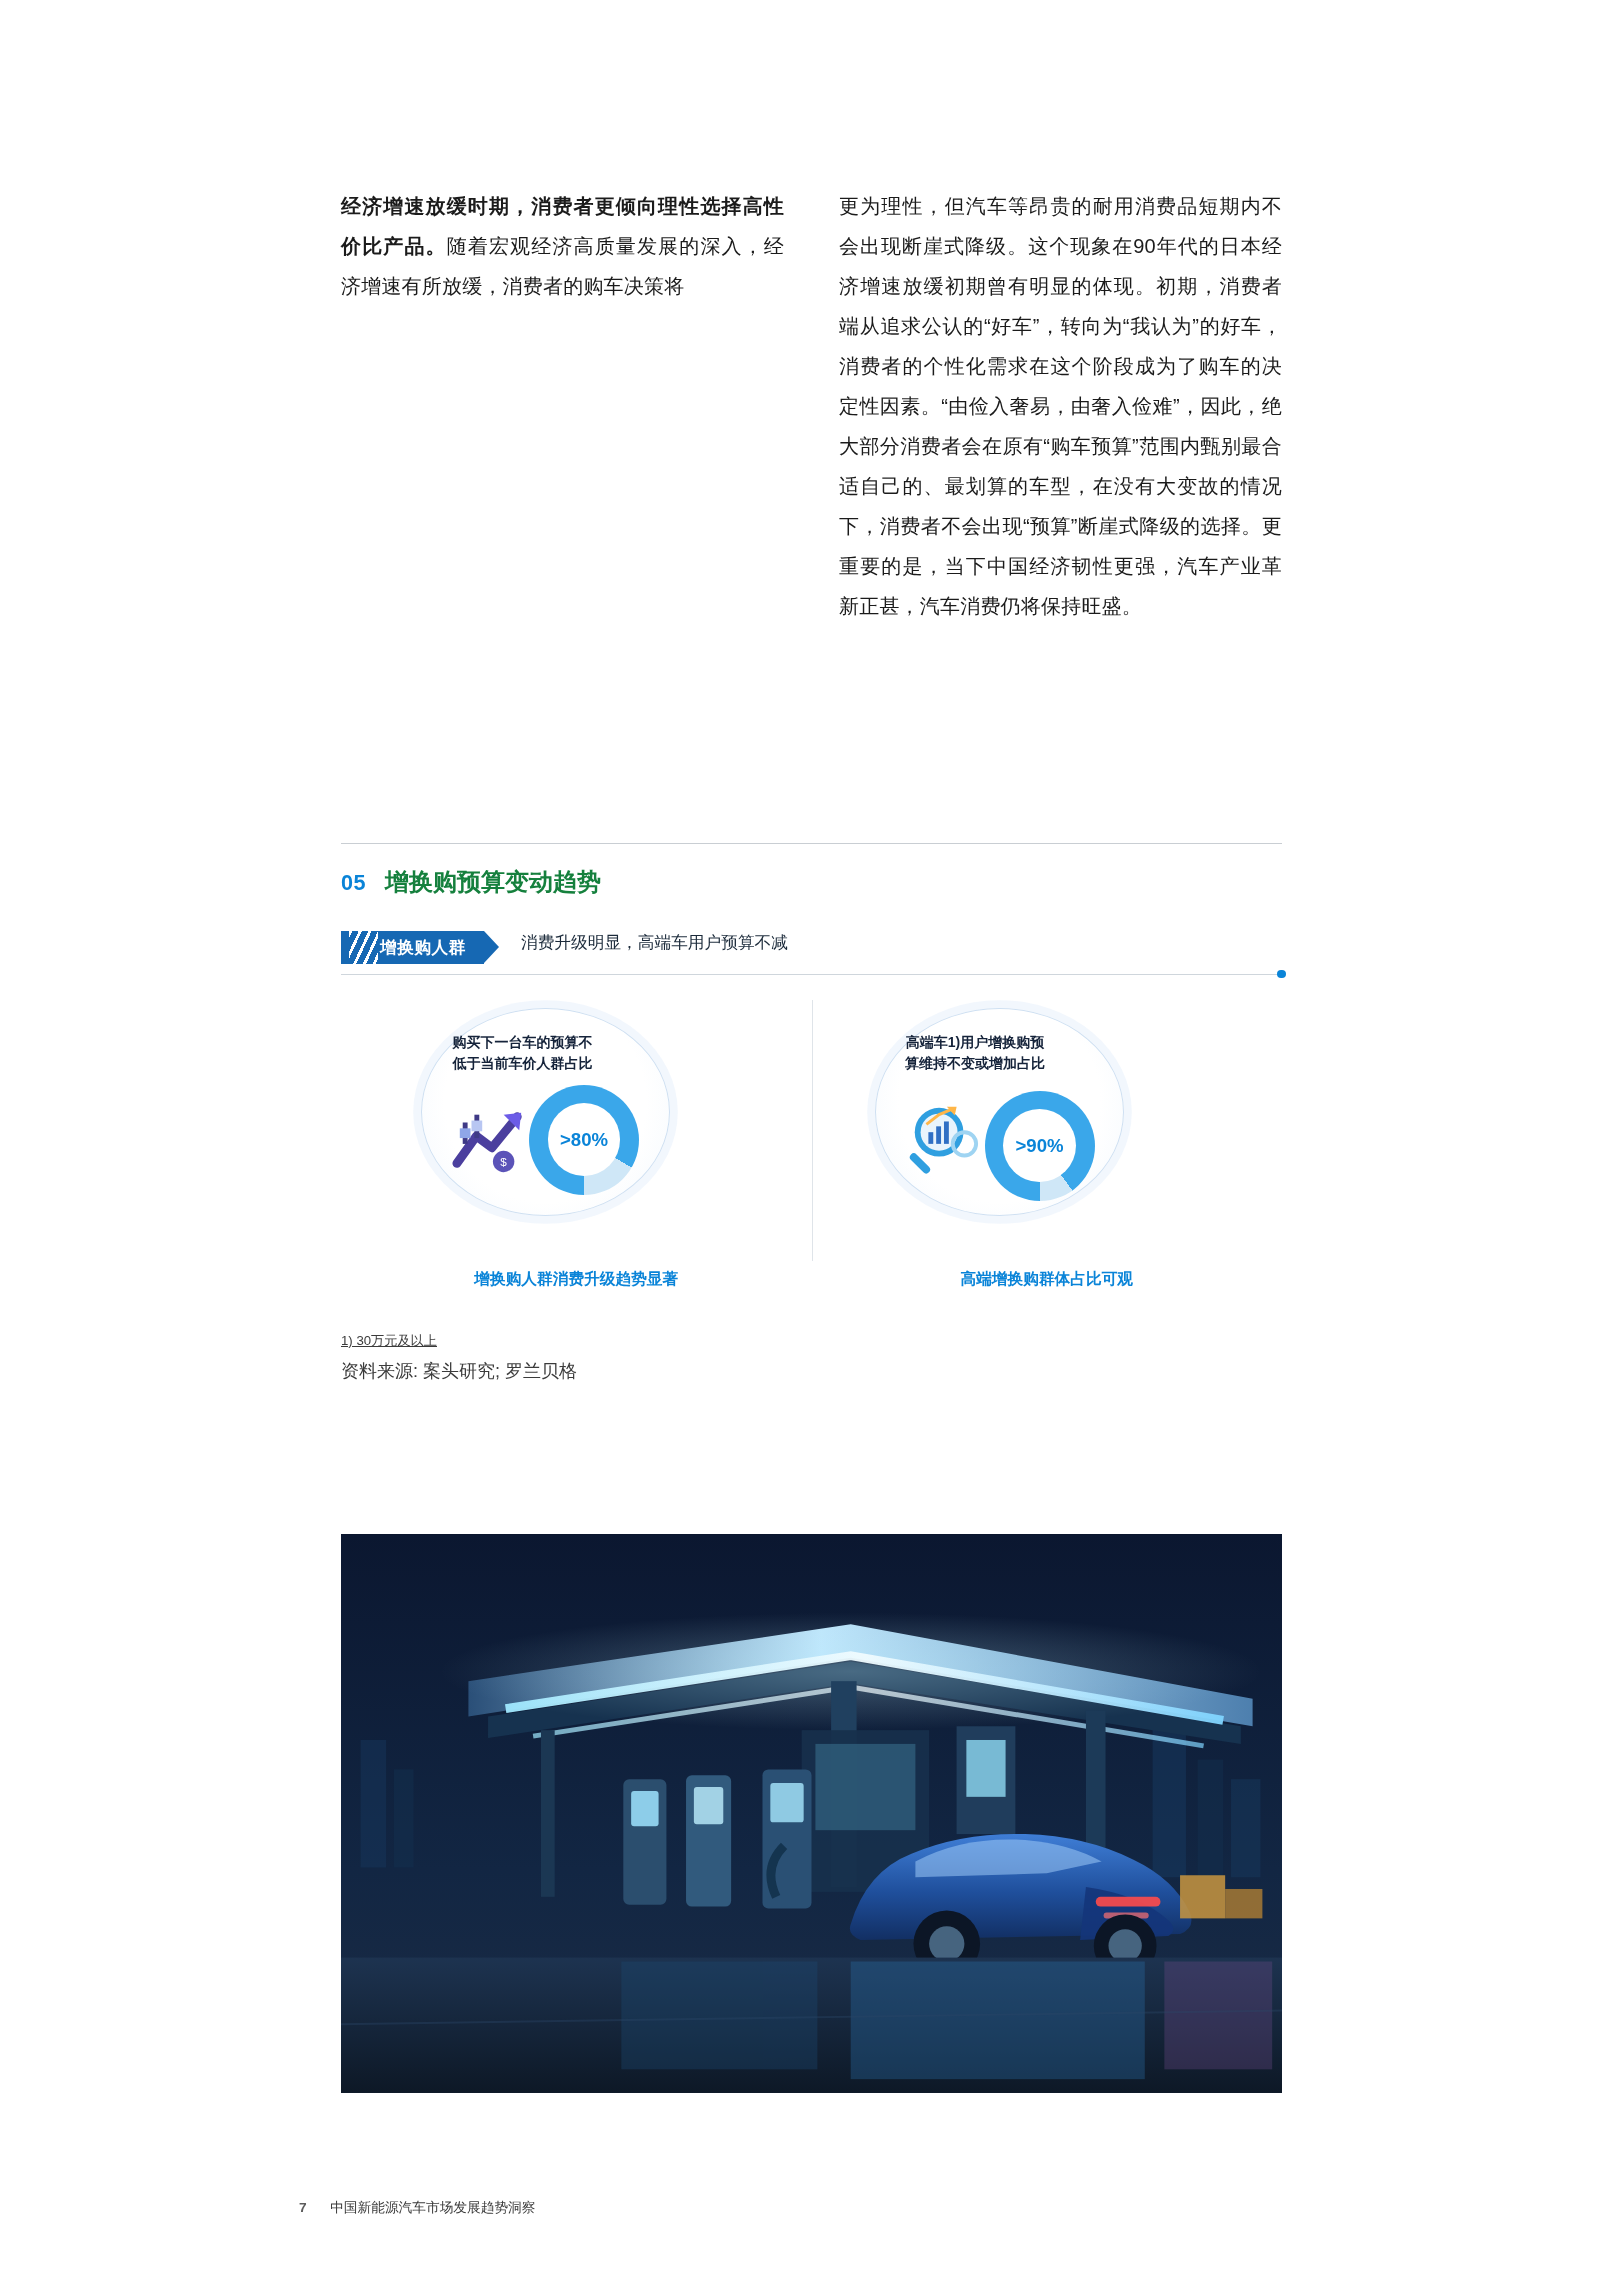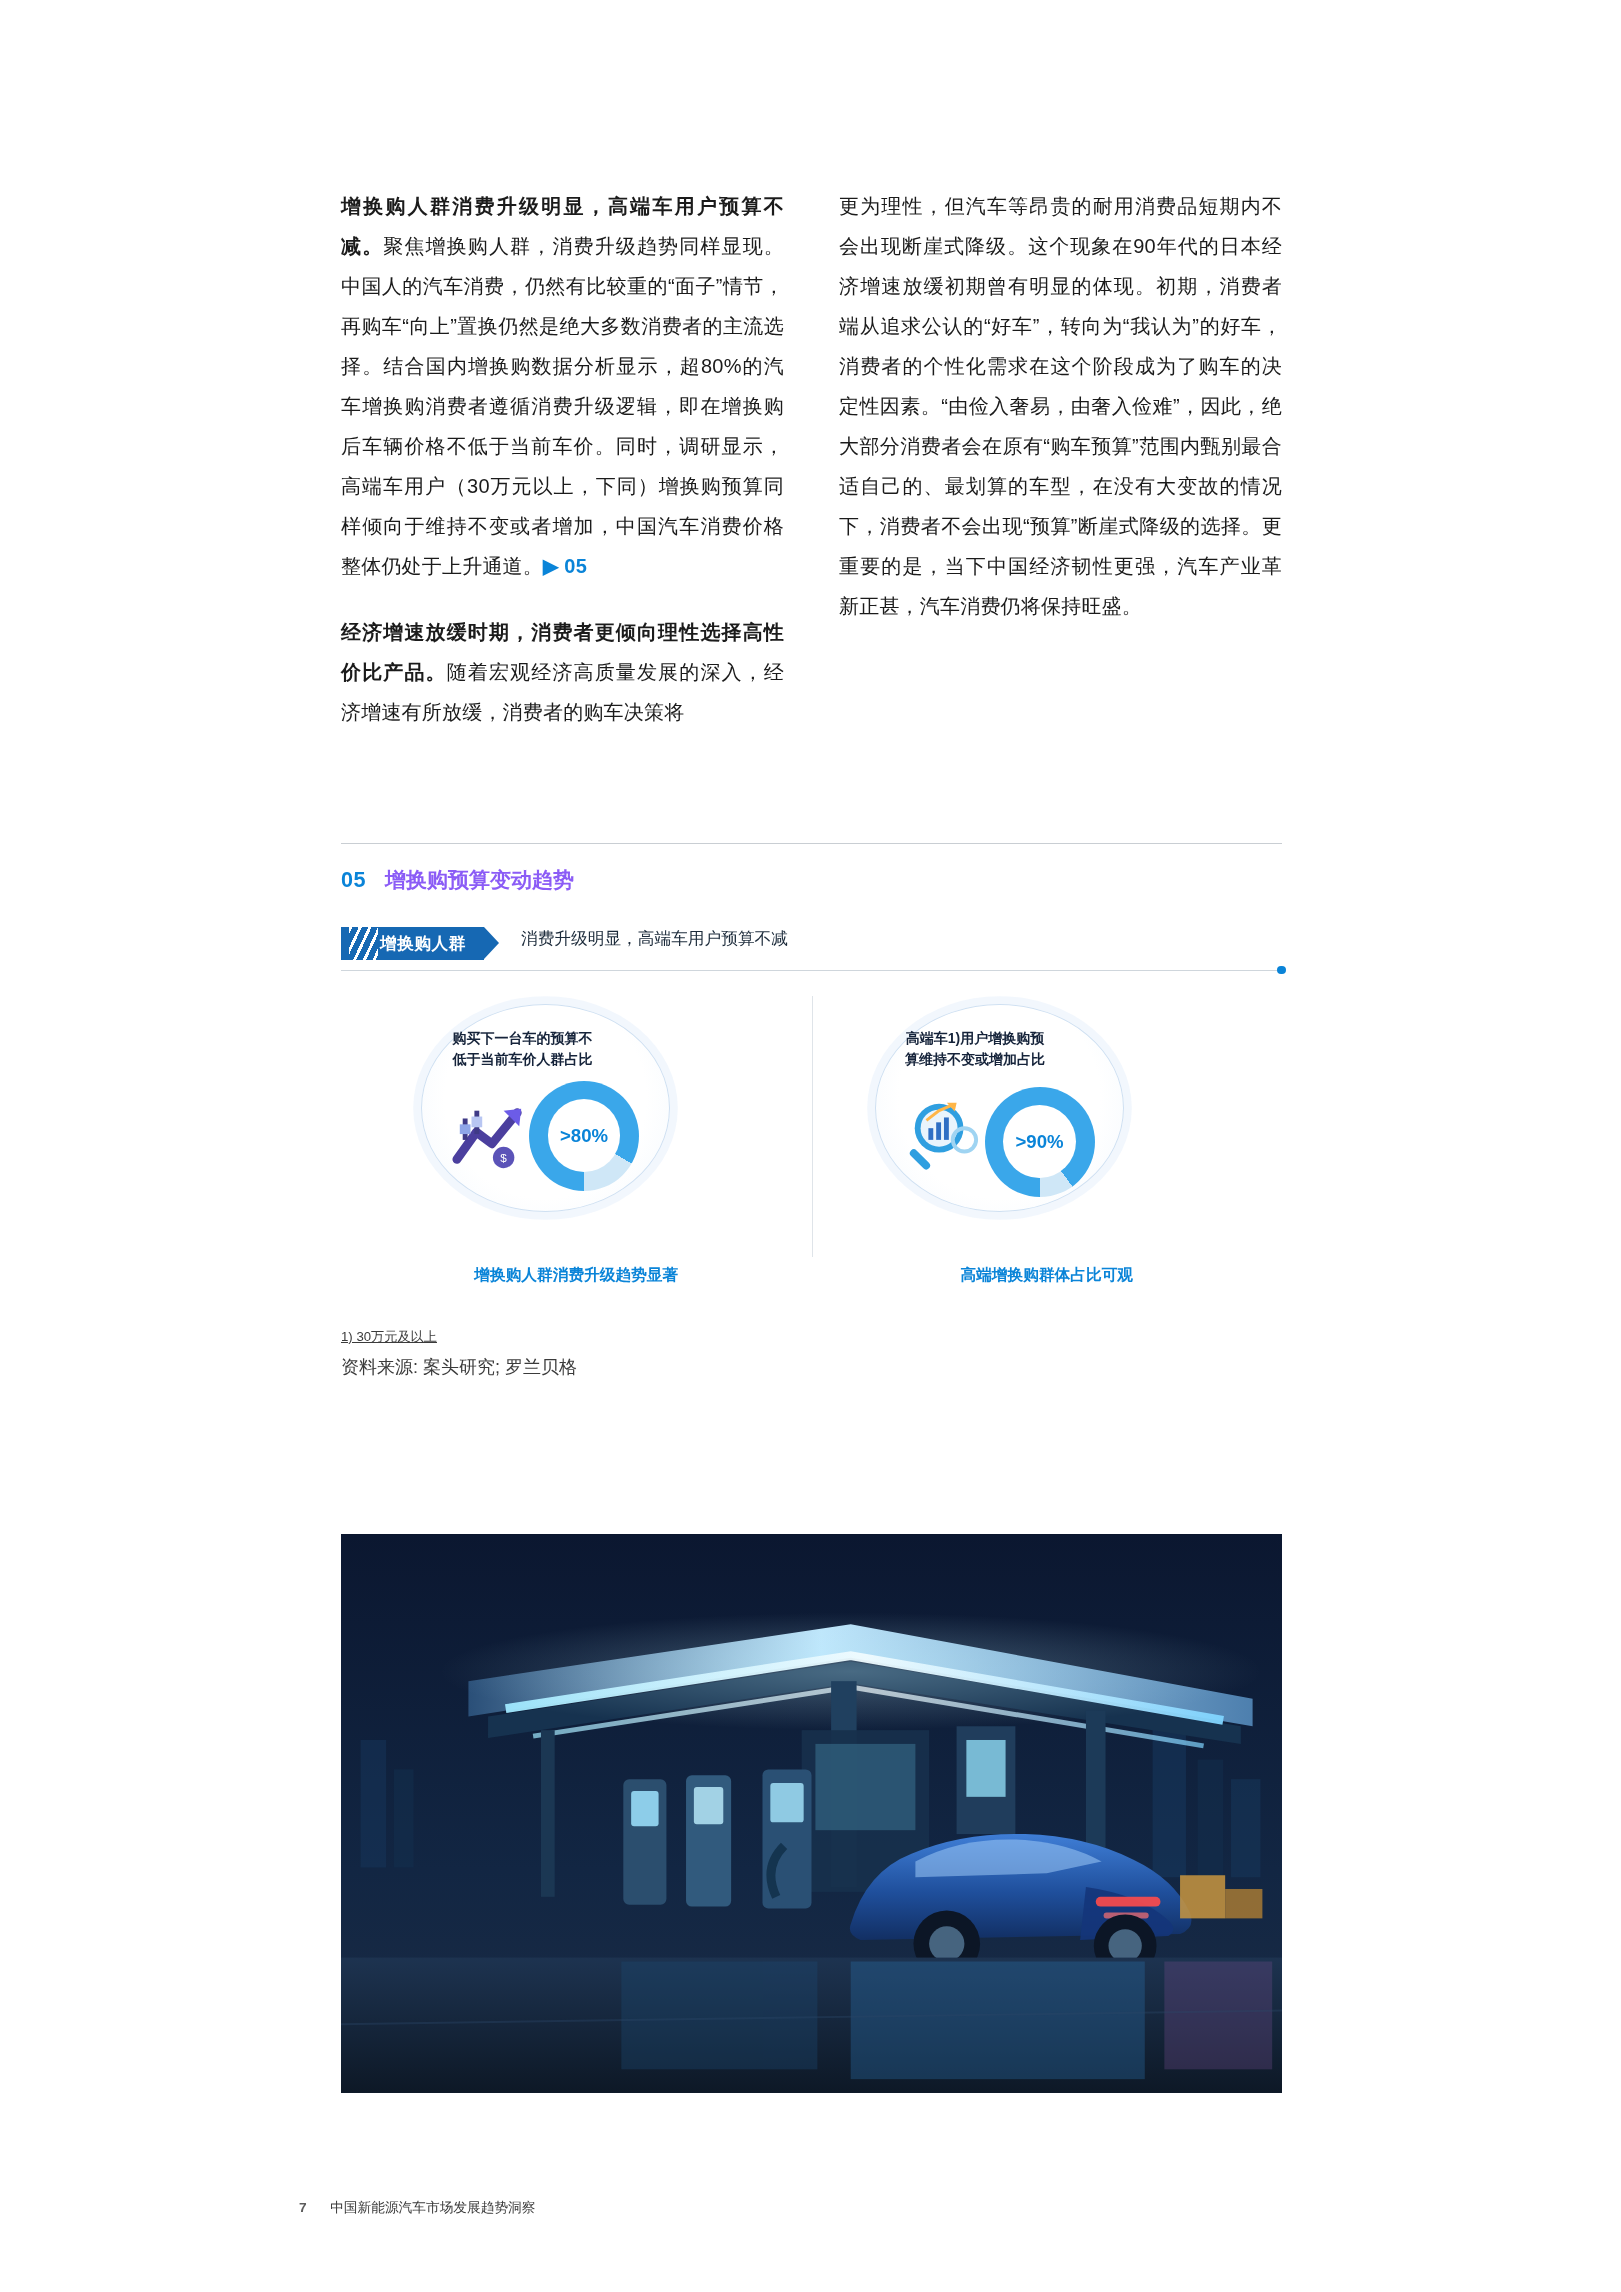--- a/index.html
+++ b/index.html
@@ -68,22 +68,22 @@
     padding-top: 21.6px;
   }
   .exhibit-num {
     color: #0a84d8;
     font-weight: bold;
     font-size: 21.6px;
     letter-spacing: 0.5px;
   }
   .exhibit-title {
     font-weight: bold;
-    font-size: 21px;
-    color: #8b5cf6;
+    font-size: 24px;
+    color: #15803d;
   }
 
   
   .banner {
     margin-top: 33px;
     position: relative;
     height: 33px;
   }
   .banner-line {
     position: absolute;
@@ -258,21 +258,20 @@
   }
   .footer .pg { font-weight: bold; color: #5c5c5c; }
 </style>
 </head>
 <body>
 
 <div class="page">
 
   <div class="columns">
     <div class="col">
-      <p><span class="b">增换购人群消费升级明显，高端车用户预算不减。</span><span>聚焦增换购人群，消费升级趋势同样显现。中国人的汽车消费，仍然有比较重的“面子”情节，再购车“向上”置换仍然是绝大多数消费者的主流选择。结合国内增换购数据分析显示，超80%的汽车增换购消费者遵循消费升级逻辑，即在增换购后车辆价格不低于当前车价。同时，调研显示，高端车用户（30万元以上，下同）增换购预算同样倾向于维持不变或者增加，中国汽车消费价格整体仍处于上升通道。</span><span class="ref">▶ 05</span></p>
       <p><span class="b">经济增速放缓时期，消费者更倾向理性选择高性价比产品。</span><span>随着宏观经济高质量发展的深入，经济增速有所放缓，消费者的购车决策将</span></p>
     </div>
     <div class="col">
       <p><span>更为理性，但汽车等昂贵的耐用消费品短期内不会出现断崖式降级。这个现象在90年代的日本经济增速放缓初期曾有明显的体现。初期，消费者端从追求公认的“好车”，转向为“我认为”的好车，消费者的个性化需求在这个阶段成为了购车的决定性因素。“由俭入奢易，由奢入俭难”，因此，绝大部分消费者会在原有“购车预算”范围内甄别最合适自己的、最划算的车型，在没有大变故的情况下，消费者不会出现“预算”断崖式降级的选择。更重要的是，当下中国经济韧性更强，汽车产业革新正甚，汽车消费仍将保持旺盛。</span></p>
     </div>
   </div>
 
   <div class="exhibit">
     <div class="exhibit-rule"></div>
     <div class="exhibit-head">

